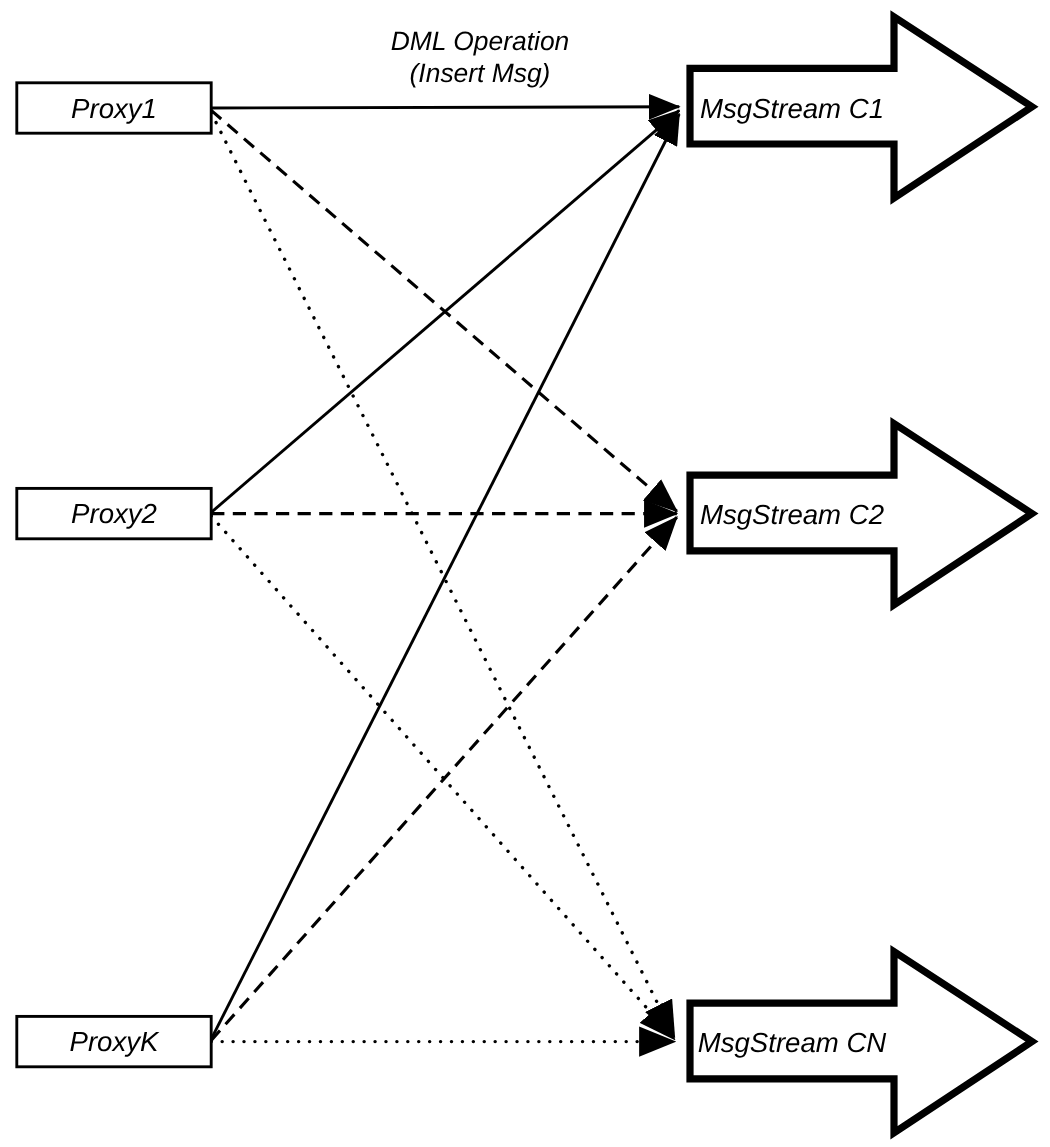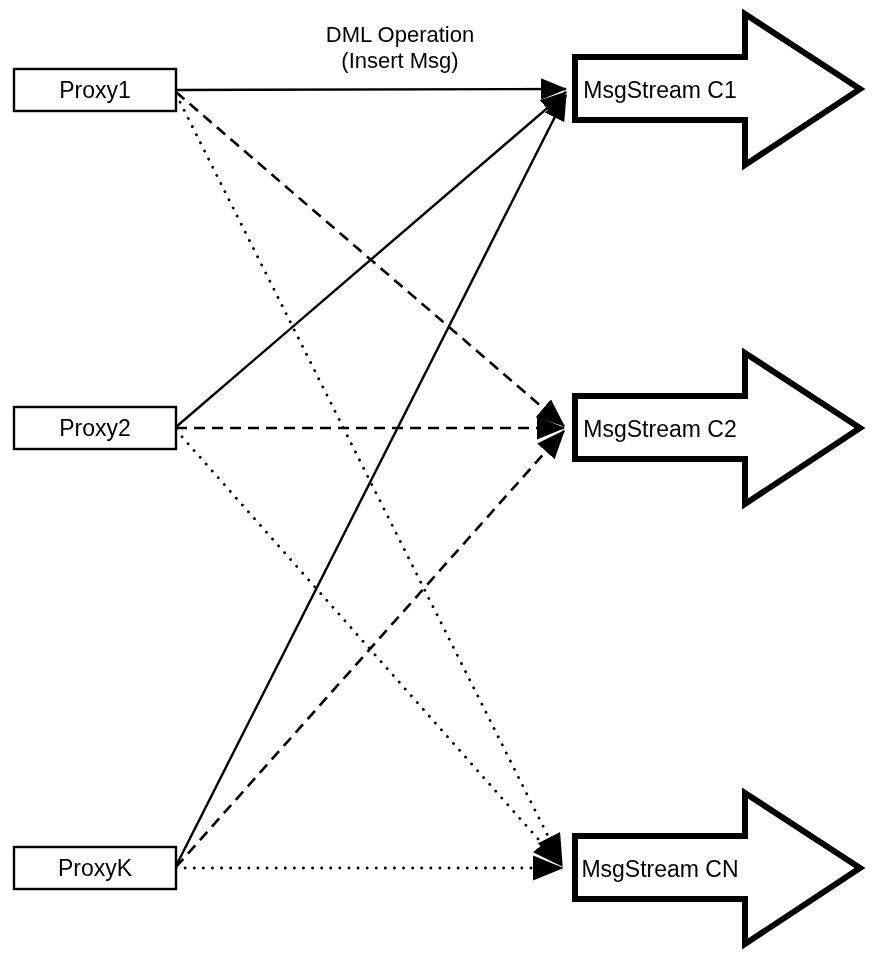--- a/index.html
+++ b/index.html
@@ -9,20 +9,21 @@
   }
   body {
     font-family: "Liberation Sans", sans-serif;
   }
   #canvas {
     position: relative;
     width: 875px;
     height: 956px;
     background: #ffffff;
     overflow: hidden;
+    font-style: italic;
   }
   #diagram-svg {
     position: absolute;
     left: 0;
     top: 0;
     width: 875px;
     height: 956px;
   }
   .proxy-label,
   .stream-label,

